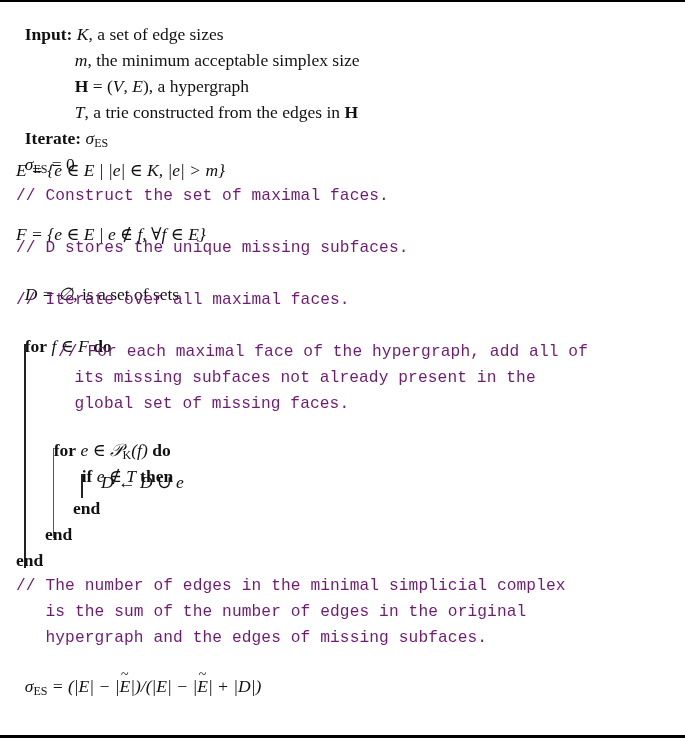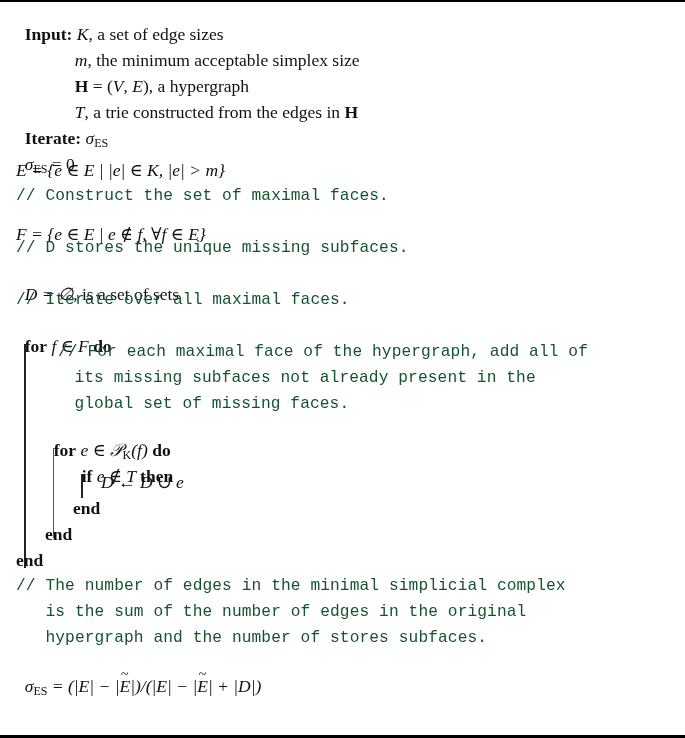--- a/index.html
+++ b/index.html
@@ -6,21 +6,21 @@
     body {
       width: 685px; height: 738px; position: relative; overflow: hidden;
       font-family: "Liberation Serif", "DejaVu Serif", serif;
       color: #111;
     }
     .rule-top { position: absolute; left: 0; top: 0; width: 685px; height: 2px; background: #000; }
     .rule-bottom { position: absolute; left: 0; top: 735px; width: 685px; height: 3px; background: #000; }
     .line {
       position: absolute; white-space: pre; font-size: 17.5px; line-height: 20px; height: 20px;
     }
-    .mono { font-family: "Liberation Mono", "DejaVu Sans Mono", monospace; font-size: 16.2px; color: #14532d; letter-spacing: 0.1px; }
+    .mono { font-family: "Liberation Mono", "DejaVu Sans Mono", monospace; font-size: 16.2px; color: #701a75; letter-spacing: 0.1px; }
     .kw { font-weight: bold; }
     .it { font-style: italic; }
     .bf { font-weight: bold; }
     .sub { font-size: 12px; vertical-align: -3px; font-style: normal; }
     .vbar { position: absolute; width: 1.5px; background: #222; }
     .vbar.thin { width: 1px; background: #555; }
     .tilde { position: relative; display: inline-block; }
     .tilde::before { content: "~"; position: absolute; left: 0; right: 0; top: -11px; text-align: center; font-size: 14px; font-style: normal; }
   </style>
 </head>
@@ -86,21 +86,21 @@
 <div class="vbar" style="left:81px; top:474px; height:24px;"></div>
 
 <div class="line it" style="left:101px; top:472px;">D ← D ∪ e</div>
 
 <div class="line kw" style="left:73px; top:498px;">end</div>
 <div class="line kw" style="left:45px; top:524px;">end</div>
 <div class="line kw" style="left:16px; top:550px;">end</div>
 
 <div class="line mono" style="left:16px; top:576px;">// The number of edges in the minimal simplicial complex</div>
 <div class="line mono" style="left:16px; top:602px;">   is the sum of the number of edges in the original</div>
-<div class="line mono" style="left:16px; top:628px;">   hypergraph and the number of stores subfaces.</div>
+<div class="line mono" style="left:16px; top:628px;">   hypergraph and the edges of missing subfaces.</div>
 
 <div class="line" style="left:16px; top:656px;">
   <span class="it">σ</span><span class="sub">ES</span><span class="it"> = (|E| − |</span><span class="it tilde">E</span><span class="it">|)/(|E| − |</span><span class="it tilde">E</span><span class="it">| + |D|)</span>
 </div>
 
 <div class="line" style="left:16px; top:718px;">
   <span class="kw">return</span> <span class="it">σ</span><span class="sub">ES</span>
 </div>
 
 <div class="rule-bottom"></div>

